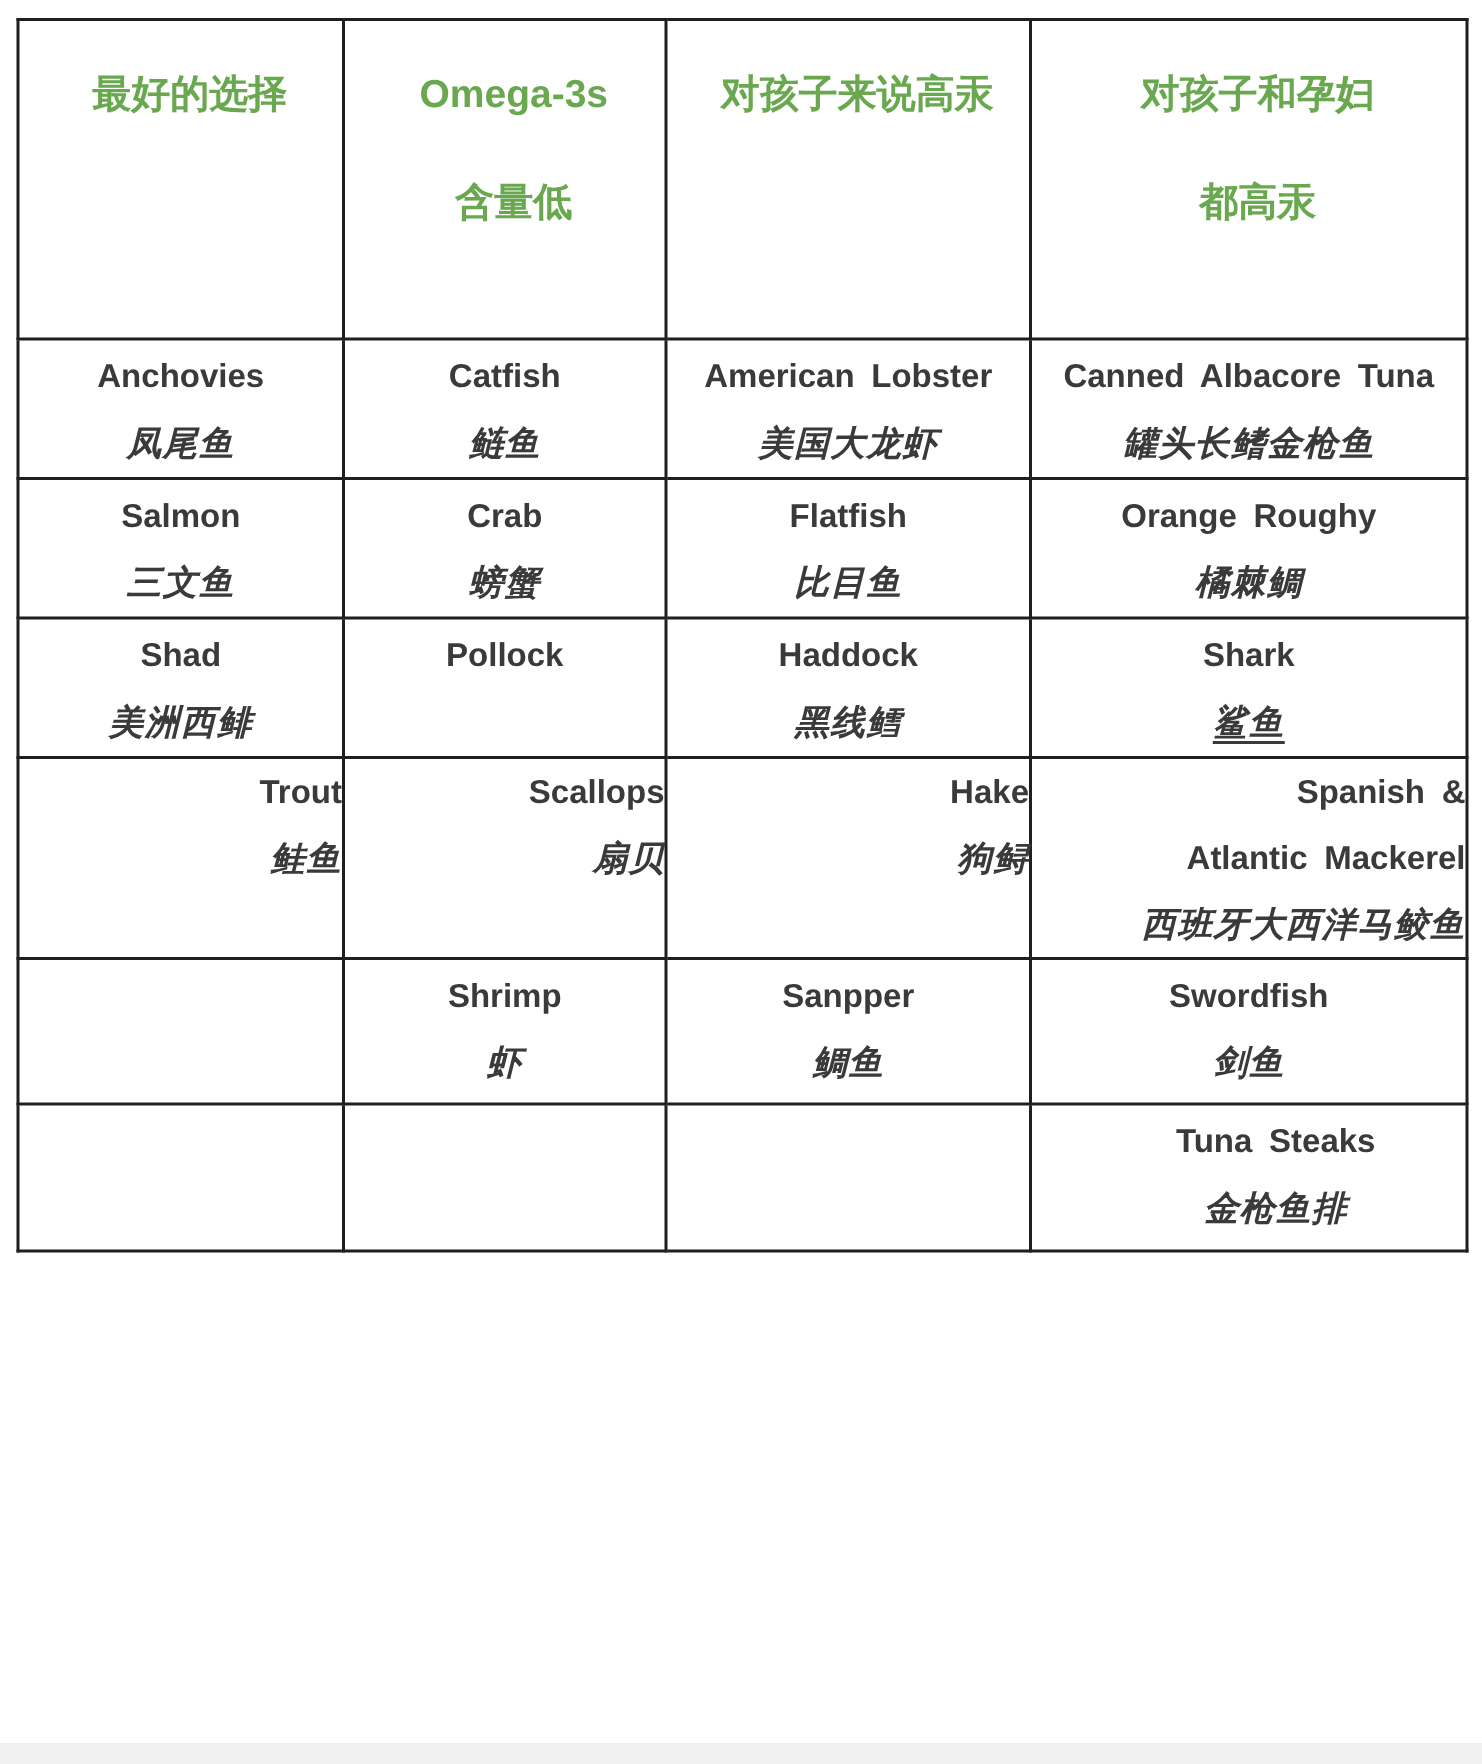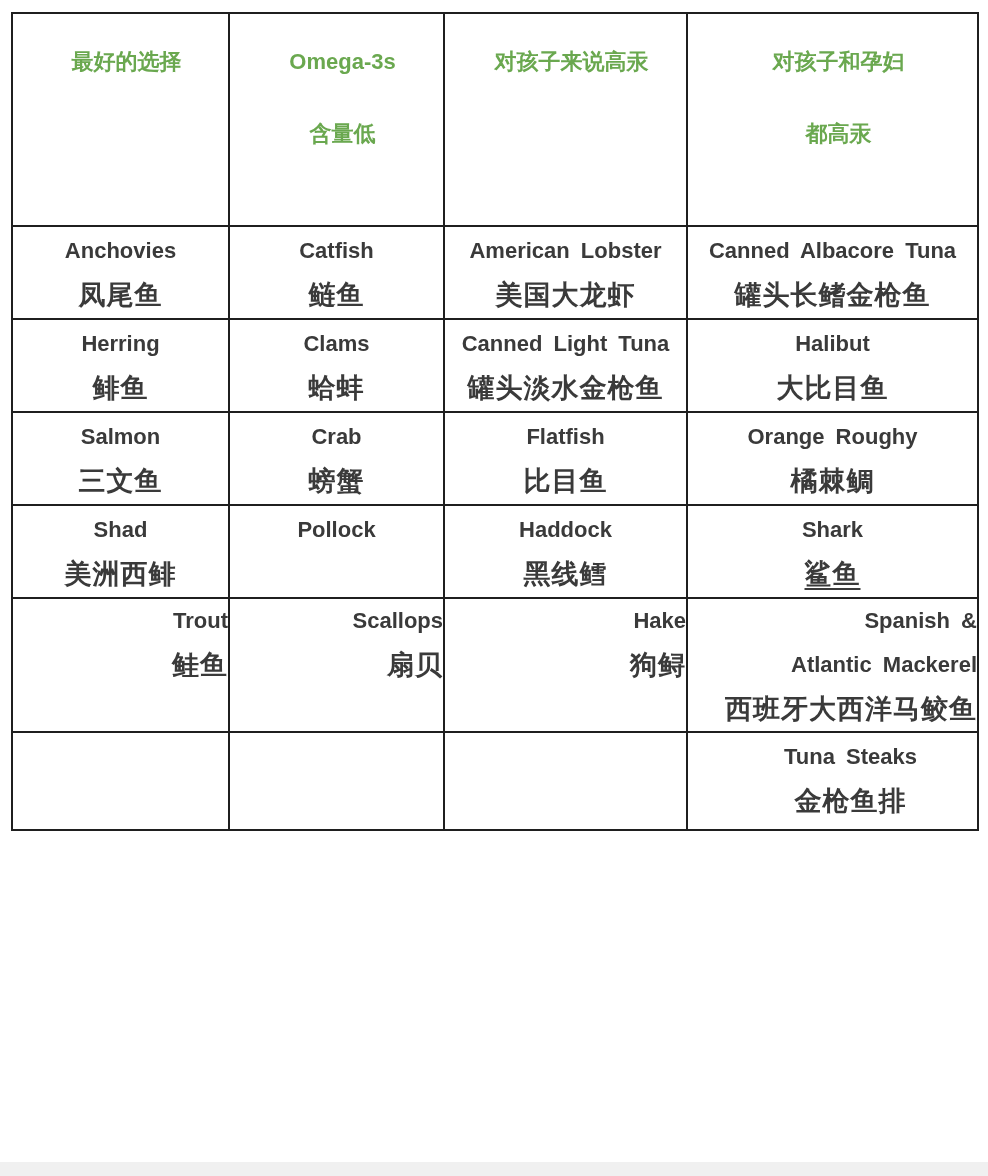--- a/index.html
+++ b/index.html
@@ -35,21 +35,21 @@
   th,td{
     border:2px solid var(--border);
     background:#fff;
     text-align:center;
     vertical-align:top;
     padding:0;
   }
   th{
     height:213px;
     color:var(--green);
-    font-size:22px;
+    font-size:26px;
     font-weight:bold;
     padding-top:12px;
     padding-left:12px;
   }
   th .hline{
     height:72px;
     line-height:72px;
     white-space:nowrap;
   }
   td{
@@ -63,23 +63,24 @@
   tr.row-9 td{height:98px;padding-left:36px;}
   td .en{
     height:44px;
     line-height:44px;
     word-spacing:5px;
     white-space:nowrap;
   }
   td .zh{
     height:44px;
     line-height:44px;
-    font-size:27px;
+    font-size:23px;
     letter-spacing:1px;
     white-space:nowrap;
+    font-style:italic;
   }
   td .zh.u{
     text-decoration:underline;
     text-underline-offset:5px;
   }
   .bottom-strip{
     position:absolute;
     left:0;bottom:0;
     width:988px;height:14px;
     background:var(--strip);
@@ -126,38 +127,20 @@
           </td>
           <td>
             <div class="en">American Lobster</div>
             <div class="zh">美国大龙虾</div>
           </td>
           <td>
             <div class="en">Canned Albacore Tuna</div>
             <div class="zh">罐头长鳍金枪鱼</div>
           </td>
         </tr>
-        <tr class="row-1">
-          <td>
-            <div class="en">Herring</div>
-            <div class="zh">鲱鱼</div>
-          </td>
-          <td>
-            <div class="en">Clams</div>
-            <div class="zh">蛤蚌</div>
-          </td>
-          <td>
-            <div class="en">Canned Light Tuna</div>
-            <div class="zh">罐头淡水金枪鱼</div>
-          </td>
-          <td>
-            <div class="en">Halibut</div>
-            <div class="zh">大比目鱼</div>
-          </td>
-        </tr>
         <tr class="row-3">
           <td>
             <div class="en">Salmon</div>
             <div class="zh">三文鱼</div>
           </td>
           <td>
             <div class="en">Crab</div>
             <div class="zh">螃蟹</div>
           </td>
           <td>
@@ -196,20 +179,35 @@
             <div class="zh">扇贝</div>
           </td>
           <td>
             <div class="en">Hake</div>
             <div class="zh">狗鲟</div>
           </td>
           <td>
             <div class="en">Spanish &amp;</div>
             <div class="en">Atlantic Mackerel</div>
             <div class="zh">西班牙大西洋马鲛鱼</div>
+          </td>
+        </tr>
+        <tr class="row-7">
+          <td></td>
+          <td>
+            <div class="en">Shrimp</div>
+            <div class="zh">虾</div>
+          </td>
+          <td>
+            <div class="en">Sanpper</div>
+            <div class="zh">鲷鱼</div>
+          </td>
+          <td>
+            <div class="en">Swordfish</div>
+            <div class="zh">剑鱼</div>
           </td>
         </tr>
         <tr class="row-9">
           <td></td>
           <td></td>
           <td></td>
           <td>
             <div class="en">Tuna Steaks</div>
             <div class="zh">金枪鱼排</div>
           </td>

